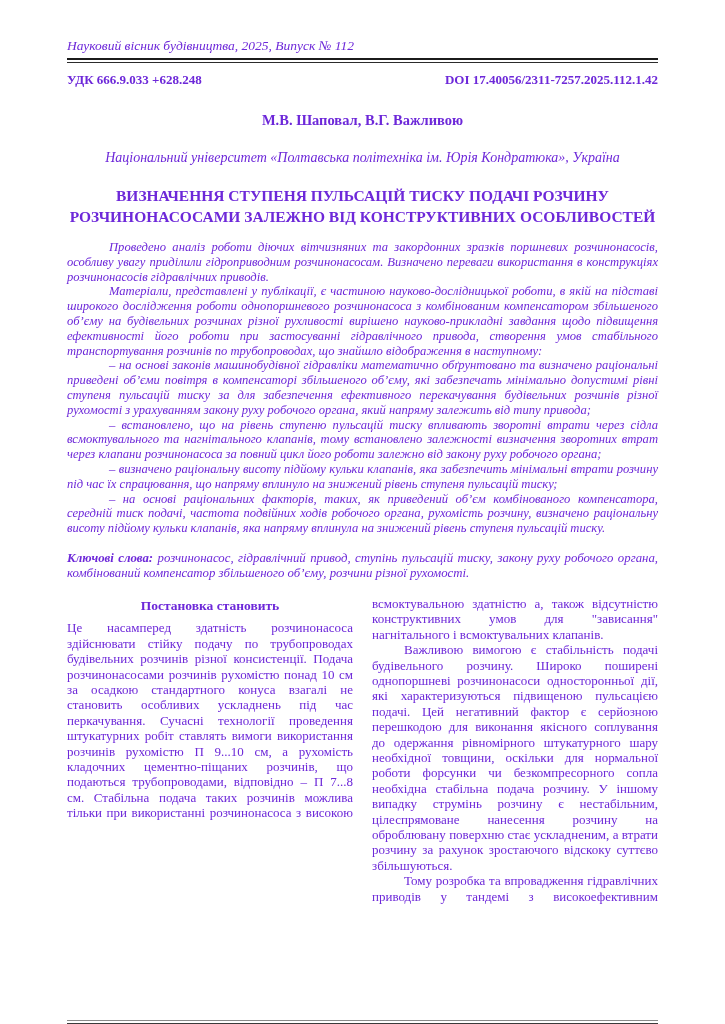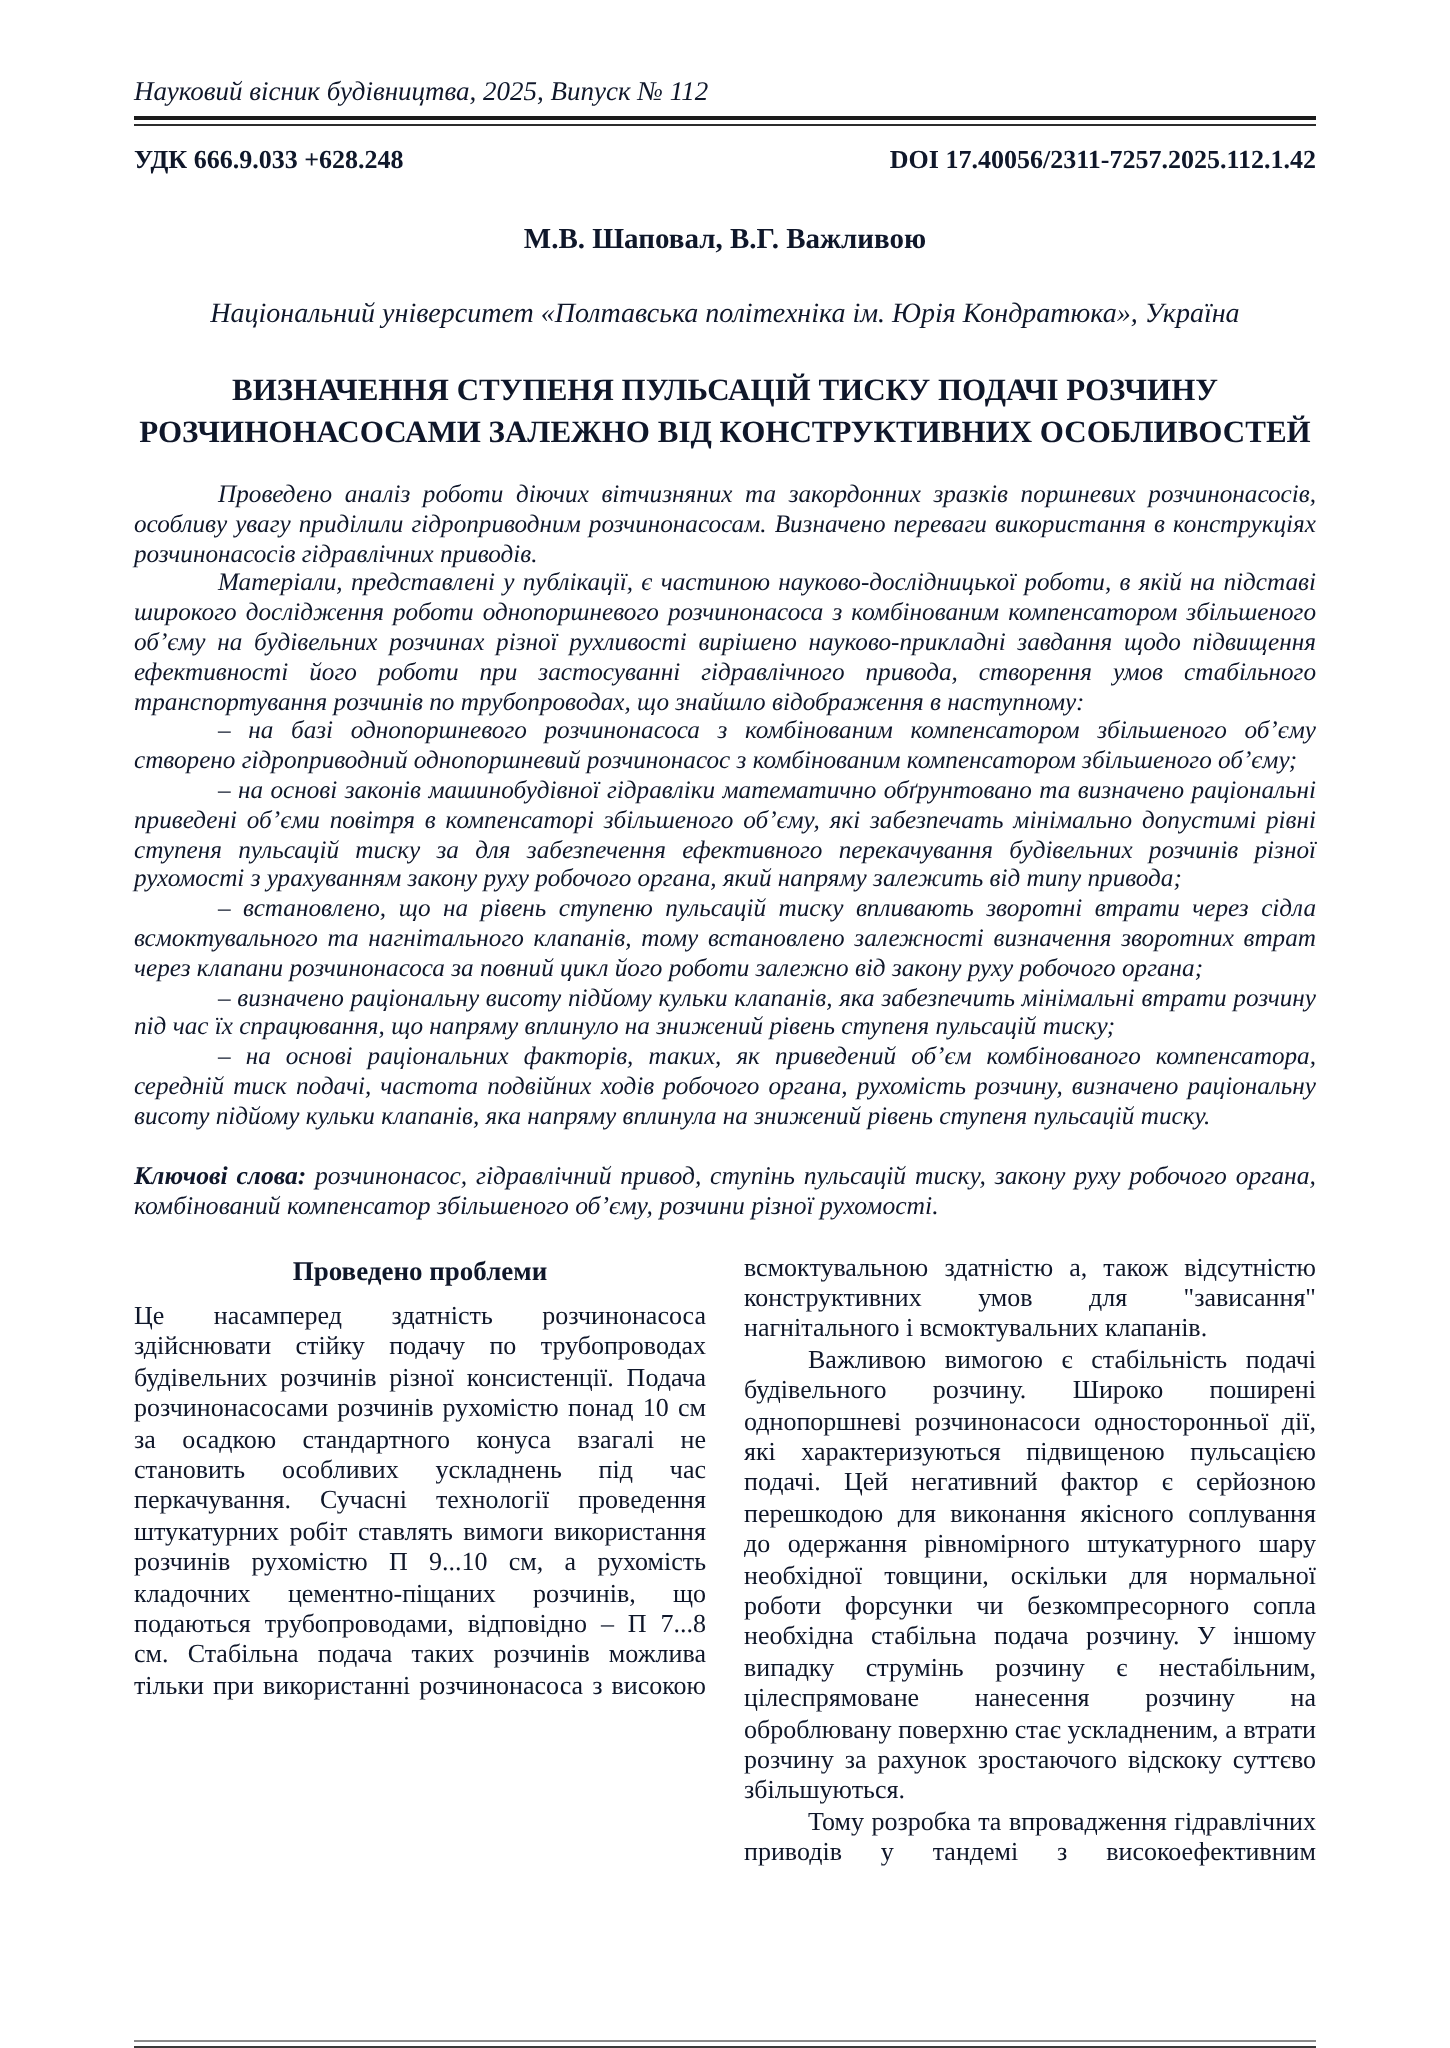--- a/index.html
+++ b/index.html
@@ -5,21 +5,21 @@
   html, body {
     margin: 0;
     padding: 0;
     background: #ffffff;
   }
   .page {
     position: relative;
     width: 725px;
     height: 1024px;
     background: #ffffff;
-    color: #0f172a;
+    color: #6d28d9;
     font-family: "Liberation Serif", "DejaVu Serif", serif;
     overflow: hidden;
     box-sizing: border-box;
     padding: 38px 67px 0 67px;
   }
   
   .running-head {
     display: flex;
     justify-content: space-between;
     align-items: baseline;
@@ -148,34 +148,33 @@
   </div>
 
   <div class="authors">М.В. Шаповал, В.Г. Важливою</div>
   <div class="affiliation">Національний університет «Полтавська політехніка ім. Юрія Кондратюка», Україна</div>
 
   <div class="paper-title">ВИЗНАЧЕННЯ СТУПЕНЯ ПУЛЬСАЦІЙ ТИСКУ ПОДАЧІ РОЗЧИНУ РОЗЧИНОНАСОСАМИ ЗАЛЕЖНО ВІД КОНСТРУКТИВНИХ ОСОБЛИВОСТЕЙ</div>
 
   <div class="abstract">
     <p>Проведено аналіз роботи діючих вітчизняних та закордонних зразків поршневих розчинонасосів, особливу увагу приділили гідроприводним розчинонасосам. Визначено переваги використання в конструкціях розчинонасосів гідравлічних приводів.</p>
     <p>Матеріали, представлені у публікації, є частиною науково-дослідницької роботи, в якій на підставі широкого дослідження роботи однопоршневого розчинонасоса з комбінованим компенсатором збільшеного об’єму на будівельних розчинах різної рухливості вирішено науково-прикладні завдання щодо підвищення ефективності його роботи при застосуванні гідравлічного привода, створення умов стабільного транспортування розчинів по трубопроводах, що знайшло відображення в наступному:</p>
-    <p>– на базі однопоршневого розчинонасоса з комбінованим компенсатором збільшеного об’єму створено гідроприводний однопоршневий розчинонасос з комбінованим компенсатором збільшеного об’єму;</p>
     <p>– на основі законів машинобудівної гідравліки математично обґрунтовано та визначено раціональні приведені об’єми повітря в компенсаторі збільшеного об’єму, які забезпечать мінімально допустимі рівні ступеня пульсацій тиску за для забезпечення ефективного перекачування будівельних розчинів різної рухомості з урахуванням закону руху робочого органа, який напряму залежить від типу привода;</p>
     <p>– встановлено, що на рівень ступеню пульсацій тиску впливають зворотні втрати через сідла всмоктувального та нагнітального клапанів, тому встановлено залежності визначення зворотних втрат через клапани розчинонасоса за повний цикл його роботи залежно від закону руху робочого органа;</p>
     <p>– визначено раціональну висоту підйому кульки клапанів, яка забезпечить мінімальні втрати розчину під час їх спрацювання, що напряму вплинуло на знижений рівень ступеня пульсацій тиску;</p>
     <p>– на основі раціональних факторів, таких, як приведений об’єм комбінованого компенсатора, середній тиск подачі, частота подвійних ходів робочого органа, рухомість розчину, визначено раціональну висоту підйому кульки клапанів, яка напряму вплинула на знижений рівень ступеня пульсацій тиску.</p>
   </div>
 
   <div class="keywords">
     <span class="kw-label">Ключові слова:</span><span> розчинонасос, гідравлічний привод, ступінь пульсацій тиску, закону руху робочого органа, комбінований компенсатор збільшеного об’єму, розчини  різної рухомості.</span>
   </div>
 
   <div class="columns">
     <div class="col">
-      <div class="section-heading">Проведено проблеми</div>
+      <div class="section-heading">Постановка становить</div>
       <p class="justify-last">Це насамперед здатність розчинонасоса здійснювати стійку подачу по трубопроводах будівельних розчинів різної консистенції. Подача розчинонасосами розчинів рухомістю понад 10 см за осадкою стандартного конуса взагалі не становить особливих ускладнень під час перкачування. Сучасні технології проведення штукатурних робіт ставлять вимоги використання розчинів рухомістю П 9...10 см, а рухомість кладочних цементно-піщаних розчинів, що подаються трубопроводами, відповідно – П 7...8 см. Стабільна подача таких розчинів можлива тільки при використанні розчинонасоса з високою</p>
     </div>
     <div class="col">
       <p>всмоктувальною здатністю а, також відсутністю конструктивних умов для "зависання" нагнітального і всмоктувальних клапанів.</p>
       <p class="indent">Важливою вимогою є стабільність подачі будівельного розчину. Широко поширені однопоршневі розчинонасоси односторонньої дії, які характеризуються підвищеною пульсацією подачі. Цей негативний фактор є серйозною перешкодою для виконання якісного соплування до одержання рівномірного штукатурного шару необхідної товщини, оскільки для нормальної роботи форсунки чи безкомпресорного сопла необхідна стабільна подача розчину. У іншому випадку струмінь розчину є нестабільним, цілеспрямоване нанесення розчину на оброблювану поверхню стає ускладненим, а втрати розчину за рахунок зростаючого відскоку суттєво збільшуються.</p>
       <p class="indent justify-last">Тому розробка та впровадження гідравлічних приводів у тандемі з високоефективним</p>
     </div>
   </div>
 
   <div class="footer">

